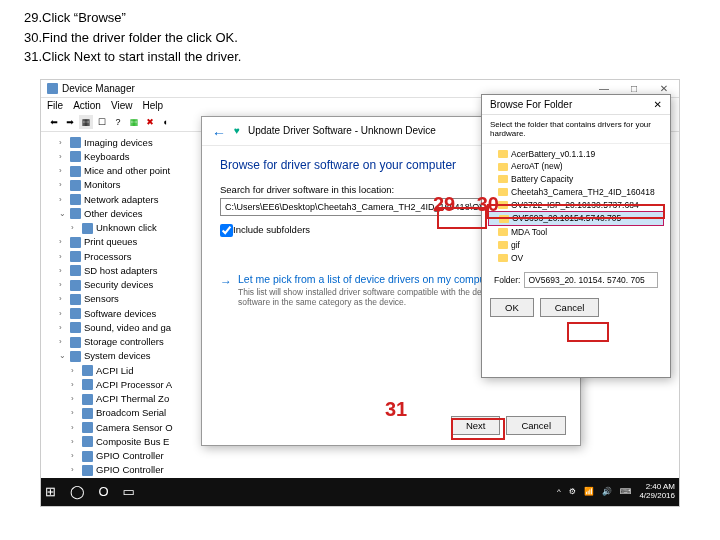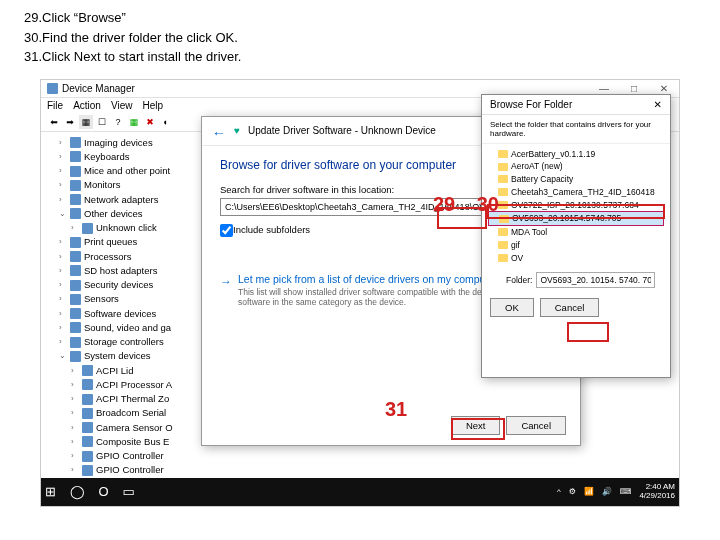--- a/index.html
+++ b/index.html
@@ -32,21 +32,21 @@
 .link-sub{color:#666;font-size:8.5px;margin-top:2px;max-width:320px}
 .dlg-btns{position:absolute;bottom:10px;right:14px;display:flex;gap:6px}
 .dlg-btn{border:1px solid #888;background:#efefef;padding:3px 14px;font-size:9.5px}
 .browse-dlg{position:absolute;top:14px;right:8px;width:190px;height:284px;background:#fff;border:1px solid #888;box-shadow:2px 2px 10px rgba(0,0,0,.3)}
 .browse-title{padding:4px 8px;font-size:10px;display:flex;justify-content:space-between;border-bottom:1px solid #e0e0e0}
 .browse-msg{padding:5px 8px;font-size:8px;border-bottom:1px solid #eee}
 .folder-tree{padding:4px 6px;max-height:140px;overflow:hidden;font-size:8.5px;line-height:1.5}
 .folder-item{display:flex;align-items:center;gap:3px;padding-left:10px}
 .fldr{width:10px;height:8px;background:#ffd766;border-radius:1px;display:inline-block}
 .folder-item.sel{background:#cce4f7;border:1px solid #be185d}
-.folder-row{padding:4px 24px;display:flex;align-items:center;gap:4px;font-size:8.5px}
+.folder-row{padding:4px 12px;display:flex;align-items:center;gap:4px;font-size:8.5px}
 .folder-row input{flex:1;border:1px solid #aaa;padding:1px 3px;font-size:8.5px;height:16px}
 .browse-btns{padding:6px 8px;display:flex;gap:6px}
 .taskbar{position:absolute;bottom:0;left:0;right:0;height:28px;background:#101010;display:flex;align-items:center;justify-content:space-between;padding:0 4px}
 .tb-left{display:flex;align-items:center;gap:14px}
 .tb-icon{color:#fff;font-size:13px}
 .tb-right{display:flex;align-items:center;gap:8px;color:#fff;font-size:8px}
 .clock{text-align:right;line-height:1.1}
 .callout{position:absolute;color:#d02020;font-size:20px;font-weight:700}
 .redbox{position:absolute;border:2px solid #d02020}
 .winbtns{position:absolute;top:0;right:0;display:flex}

